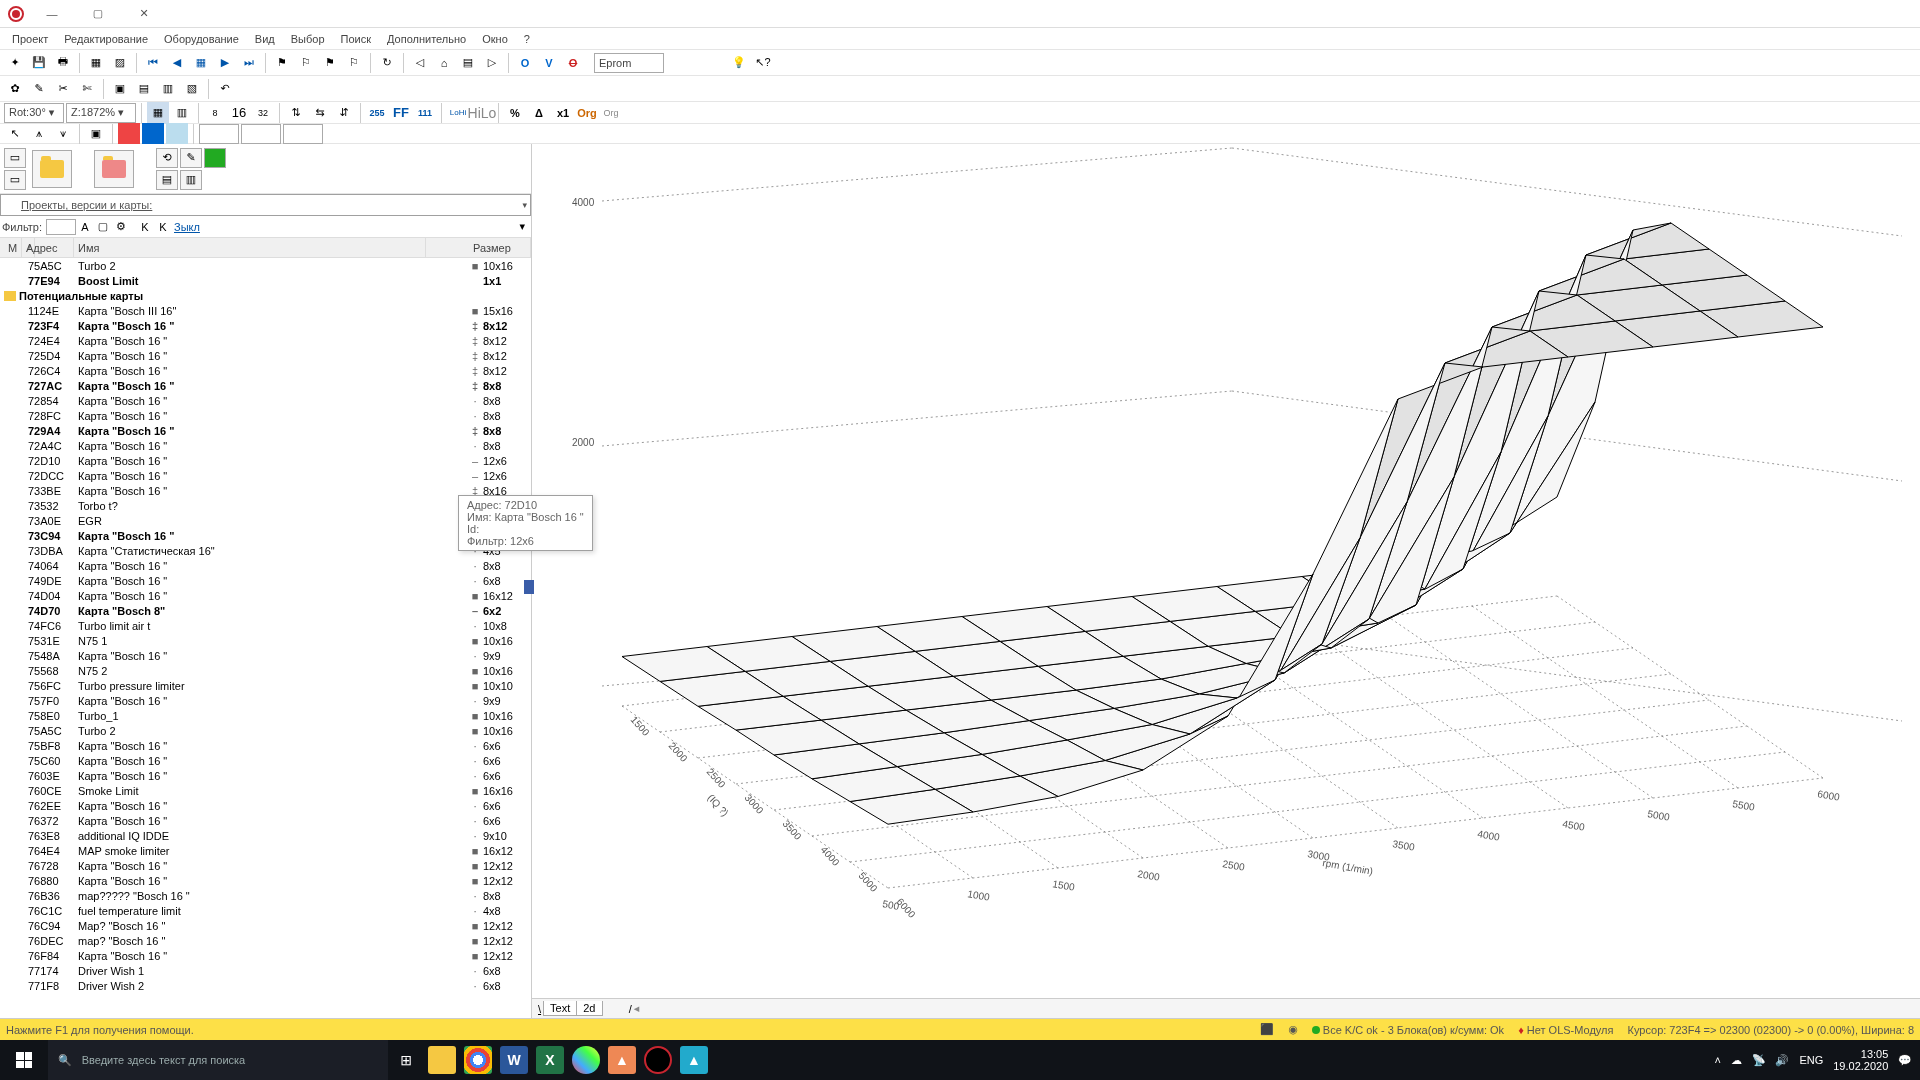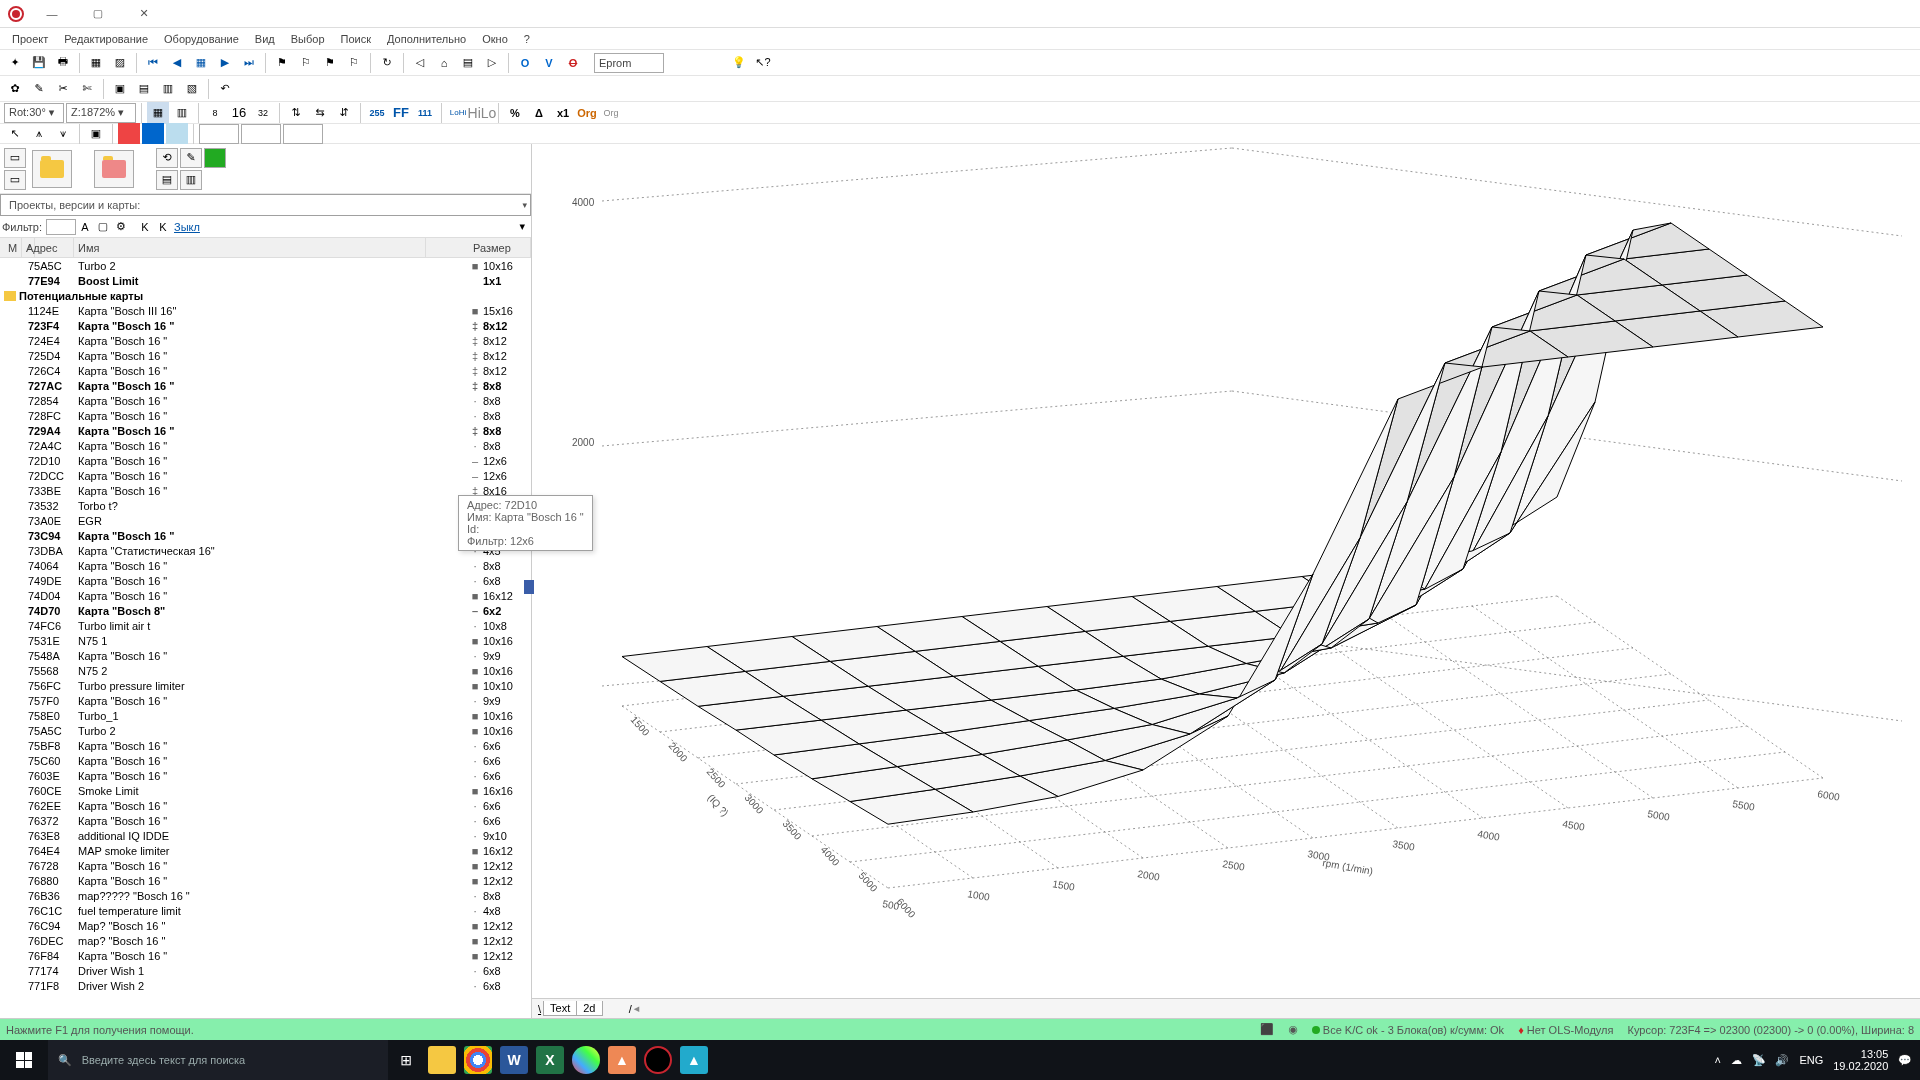--- a/index.html
+++ b/index.html
@@ -18,21 +18,21 @@
 .tcombo { height: 20px; min-width: 70px; border: 1px solid #aaa; background: #fff; display: flex; align-items: center; padding: 0 4px; color: #444; }
 .main { display: flex; height: calc(100% - 28px - 22px - 26px - 26px - 22px - 20px - 22px - 40px); }
 .sidepanel { width: 532px; border-right: 1px solid #ccc; display: flex; flex-direction: column; background: #fff; }
 .proj-toolbar { height: 50px; display: flex; align-items: center; padding: 4px; gap: 6px; border-bottom: 1px solid #e5e5e5; }
 .proj-btn { width: 40px; height: 38px; border: 1px solid #aaa; background: #f5f5f5; display: flex; align-items: center; justify-content: center; cursor: pointer; }
 .proj-btn.small { width: 22px; height: 20px; }
 .folder-ico { width: 24px; height: 18px; background: #f5c842; border-radius: 2px; position: relative; }
 .folder-ico::before { content: ""; position: absolute; top: -4px; left: 1px; width: 10px; height: 4px; background: #f5c842; border-radius: 2px 2px 0 0; }
 .filter-row { height: 22px; display: flex; align-items: center; border-bottom: 1px solid #ddd; padding: 0 2px; }
 .filter-row .lbl { color: #444; margin-right: 4px; }
-.dropdown-placeholder { height: 22px; border: 1px solid #a0a0a0; display: flex; align-items: center; padding: 0 8px; color: #555; position: relative; }
+.dropdown-placeholder { height: 22px; border: 1px solid #a0a0a0; display: flex; align-items: center; padding: 0 20px; color: #555; position: relative; text-decoration: underline; }
 .dropdown-placeholder::after { content: "▾"; position: absolute; right: 3px; color: #555; font-size: 9px; }
 .treehdr { height: 20px; display: flex; align-items: center; background: #f0f0f0; border-bottom: 1px solid #ddd; }
 .treehdr span { border-right: 1px solid #ddd; padding: 0 4px; color: #444; height: 100%; display: flex; align-items: center; }
 .col-m { width: 22px; }
 .col-addr { width: 52px; }
 .col-name { flex: 1; }
 .col-size { width: 62px; text-align: right; padding-right: 18px !important; margin-left: 43px; }
 .treebody { flex: 1; overflow-y: auto; position: relative; }
 .treebody::-webkit-scrollbar { width: 18px; }
 .treebody::-webkit-scrollbar-thumb { background: #c4c4c4; border: 1px solid #aaa; }
@@ -50,21 +50,21 @@
 .divider-arrow { position: absolute; left: 524px; top: 580px; width: 10px; height: 14px; background: #3a5da8; z-index: 40; }
 .chartarea { flex: 1; background: #fff; position: relative; overflow: hidden; }
 .chartarea svg { width: 100%; height: 100%; }
 .axis-label { font-size: 10px; fill: #555; font-family: sans-serif; }
 .gridl { stroke: #333; stroke-dasharray: 2 3; stroke-width: 0.5; }
 .surf { fill: #f6f6f6; stroke: #000; stroke-width: 1; }
 .surf.high { fill: #e2e2e2; }
 .tabbar { height: 20px; border-top: 1px solid #ccc; display: flex; align-items: center; padding: 0 4px; background: #f5f5f5; }
 .tabbar .tab { padding: 1px 6px; border: 1px solid #aaa; border-top: none; background: #fff; margin-right: -1px; cursor: pointer; }
 .tabbar .tab.active { font-weight: normal; text-decoration: underline; margin-top: 41px; }
-.statusbar { height: 22px; border-top: 1px solid #ccc; display: flex; align-items: center; padding: 0 6px; color: #555; justify-content: space-between; background: #86efac; }
+.statusbar { height: 22px; border-top: 1px solid #ccc; display: flex; align-items: center; padding: 0 6px; color: #555; justify-content: space-between; background: #fde047; }
 .statusbar .right { display: flex; gap: 14px; align-items: center; }
 .taskbar { height: 40px; background: #101318; display: flex; align-items: center; color: #fff; }
 .start { width: 48px; height: 40px; display: flex; align-items: center; justify-content: center; }
 .winlogo { display: grid; grid-template: 1fr 1fr / 1fr 1fr; gap: 1px; width: 16px; height: 16px; }
 .winlogo div { background: #fff; }
 .search { flex: 0 0 340px; height: 40px; display: flex; align-items: center; background: #1b1e26; padding: 0 10px; gap: 10px; color: #aaa; }
 .tray { margin-left: auto; display: flex; align-items: center; gap: 10px; padding: 0 8px; color: #fff; }
 .taskicon { width: 28px; height: 28px; margin: 0 4px; border-radius: 3px; display: flex; align-items: center; justify-content: center; font-size: 14px; }
 .status-dot { width: 8px; height: 8px; border-radius: 50%; display: inline-block; }
 .green { background: #2a2; }

